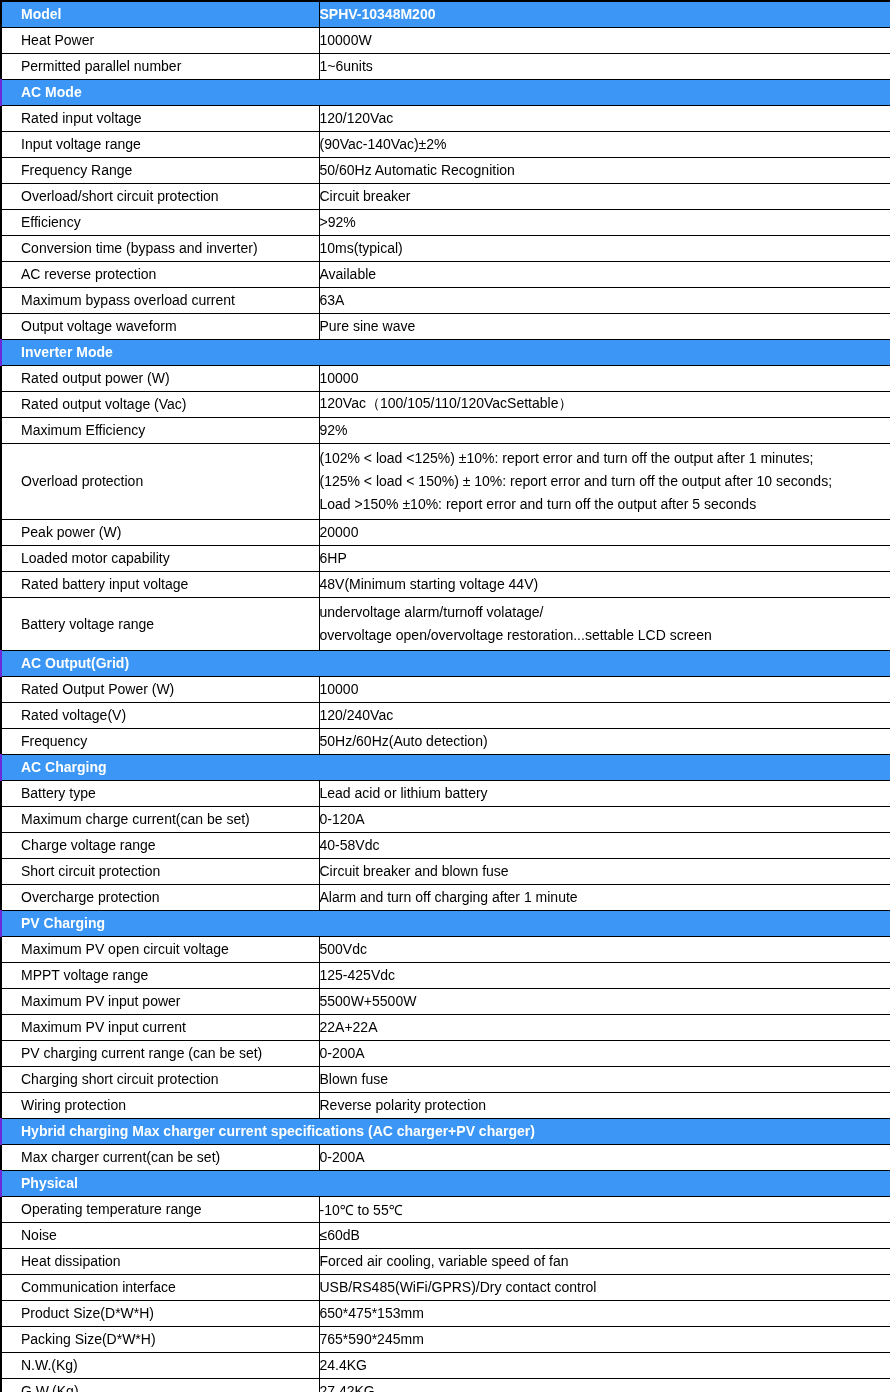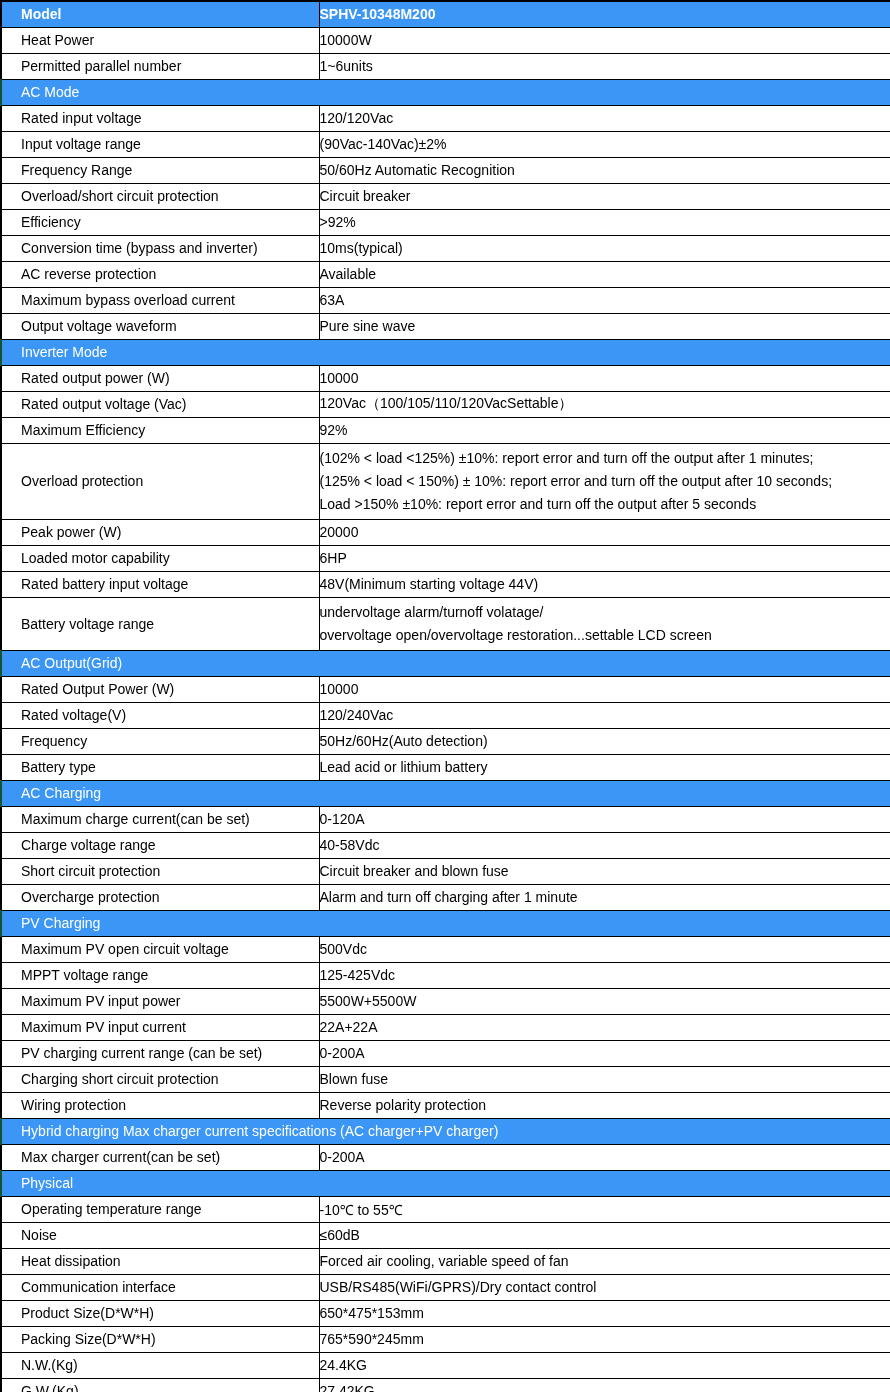--- a/index.html
+++ b/index.html
@@ -23,23 +23,23 @@
     height: 26px;
     padding: 1px 8px;
     vertical-align: middle;
     overflow: hidden;
   }
   td.label-cell { padding-left: 19px; }
   td.value-cell { padding-left: 0; }
   td.section-cell {
     background: #3B96F5;
     color: #ffffff;
-    font-weight: normal;
+    font-weight: bold;
     padding-left: 19px;
-    border-left: 2px solid #14532d;
+    border-left: 2px solid #6d28d9;
     border-right: 2px solid #000;
   }
   td.model-cell {
     background: #3B96F5;
     color: #ffffff;
     font-weight: bold;
   }
   td.value-cell div { line-height: 23px; }
   tr.multiline td.value-cell { padding-top: 3px; padding-bottom: 3px; }
 </style>
@@ -154,25 +154,25 @@
       </tr>
       <tr>
         <td class="label-cell">Rated voltage(V)</td>
         <td class="value-cell">120/240Vac</td>
       </tr>
       <tr>
         <td class="label-cell">Frequency</td>
         <td class="value-cell">50Hz/60Hz(Auto detection)</td>
       </tr>
       <tr>
+        <td colspan="2" class="section-cell">AC Charging</td>
+      </tr>
+      <tr>
         <td class="label-cell">Battery type</td>
         <td class="value-cell">Lead acid or lithium battery</td>
-      </tr>
-      <tr>
-        <td colspan="2" class="section-cell">AC Charging</td>
       </tr>
       <tr>
         <td class="label-cell">Maximum charge current(can be set)</td>
         <td class="value-cell">0-120A</td>
       </tr>
       <tr>
         <td class="label-cell">Charge voltage range</td>
         <td class="value-cell">40-58Vdc</td>
       </tr>
       <tr>

